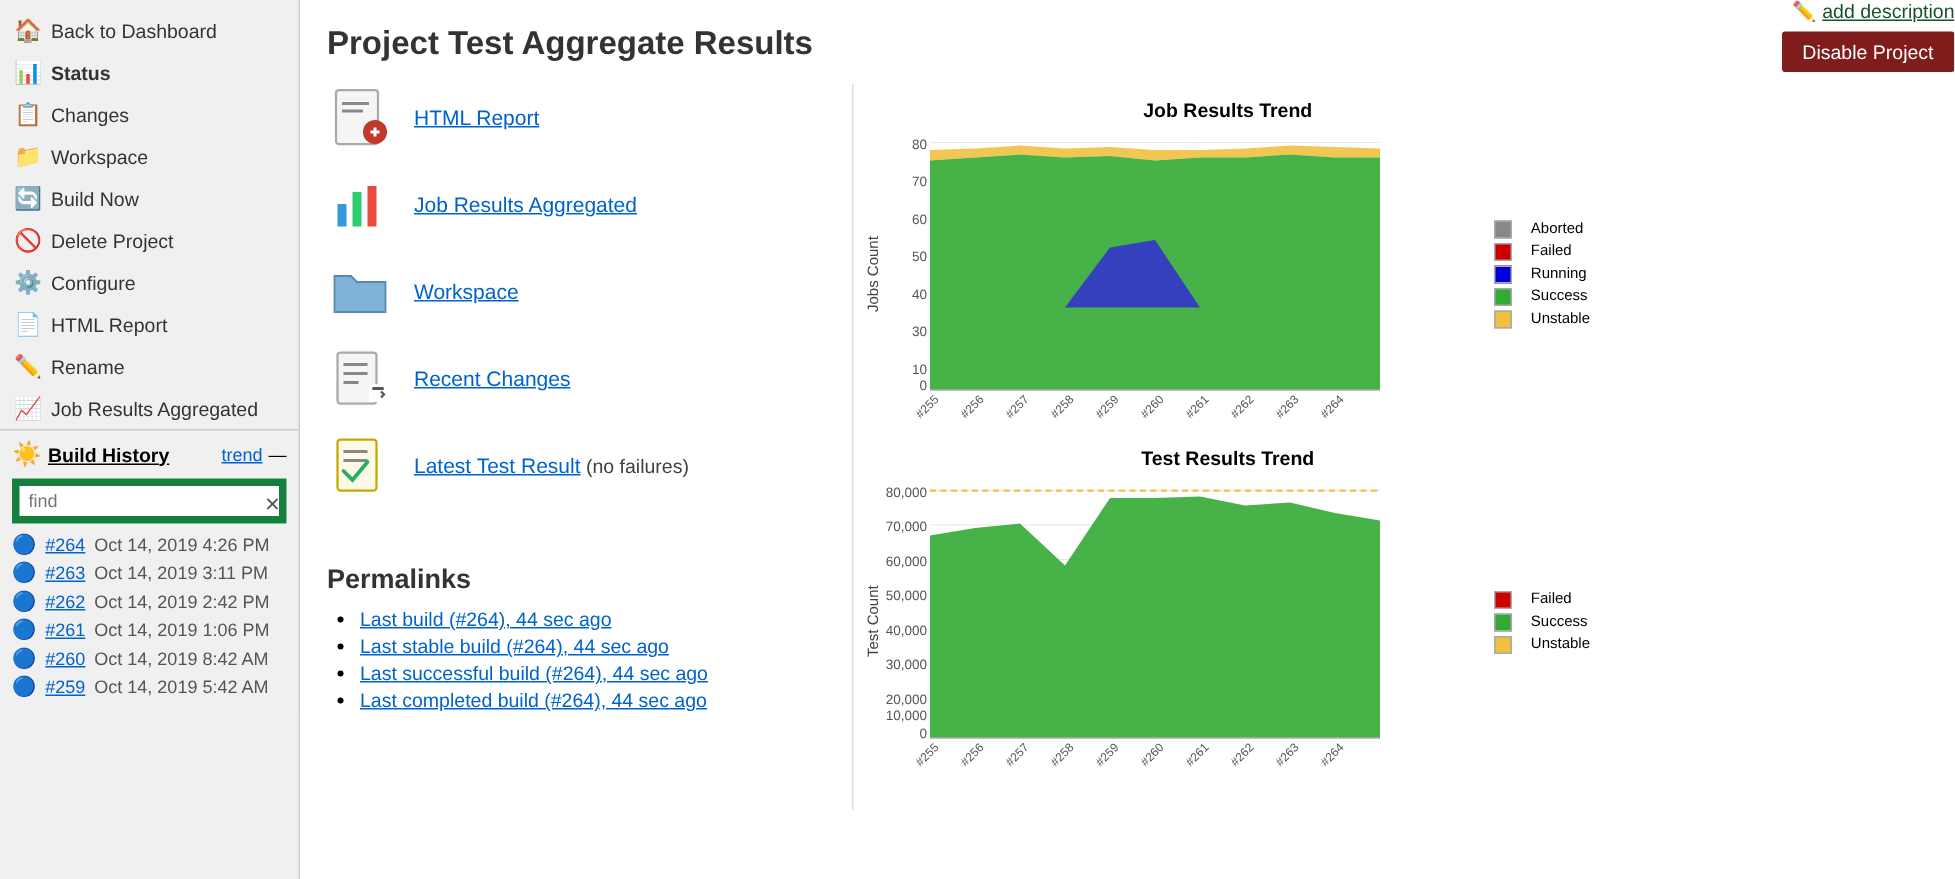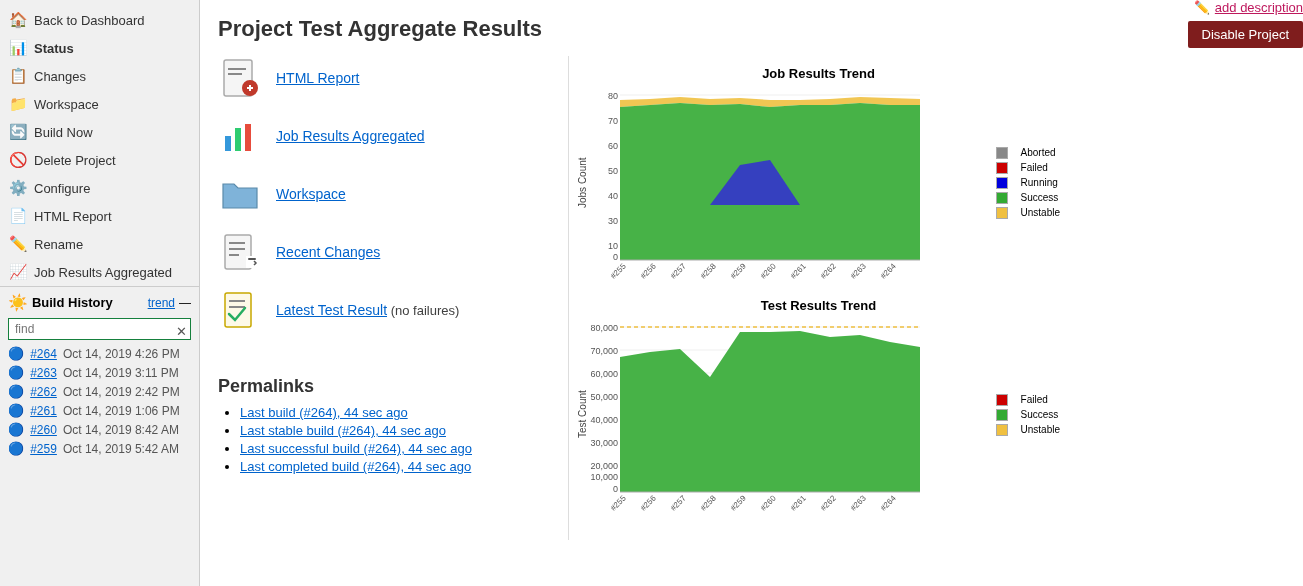--- a/index.html
+++ b/index.html
@@ -35,26 +35,27 @@
     .build-history-header {
       display: flex;
       align-items: center;
       gap: 4px;
       margin-bottom: 6px;
     }
     .build-history-title {
       font-weight: bold;
       font-size: 13px;
       flex: 1;
+      text-decoration: underline;
     }
     .trend-link { color: #0063cc; text-decoration: underline; font-size: 12px; }
     .find-input {
       width: 100%;
       padding: 3px 22px 3px 6px;
-      border: 1px solid #15803d;
+      border: 5px solid #15803d;
       font-size: 12px;
       margin-bottom: 4px;
       position: relative;
     }
     .find-wrap { position: relative; }
     .find-clear {
       position: absolute;
       right: 4px;
       top: 50%;
       transform: translateY(-50%);
@@ -77,21 +78,21 @@
       flex: 1;
       overflow-y: auto;
       padding: 16px 18px;
     }
     .page-title {
       font-size: 22px;
       font-weight: bold;
       color: #333;
       margin-bottom: 14px;
     }
-    .add-desc { color: #be185d; text-decoration: underline; font-size: 13px; cursor: pointer; }
+    .add-desc { color: #14532d; text-decoration: underline; font-size: 13px; cursor: pointer; }
     .disable-btn {
       background: #7f1d1d;
       color: white;
       border: none;
       padding: 6px 14px;
       font-size: 13px;
       cursor: pointer;
       border-radius: 2px;
     }
 

